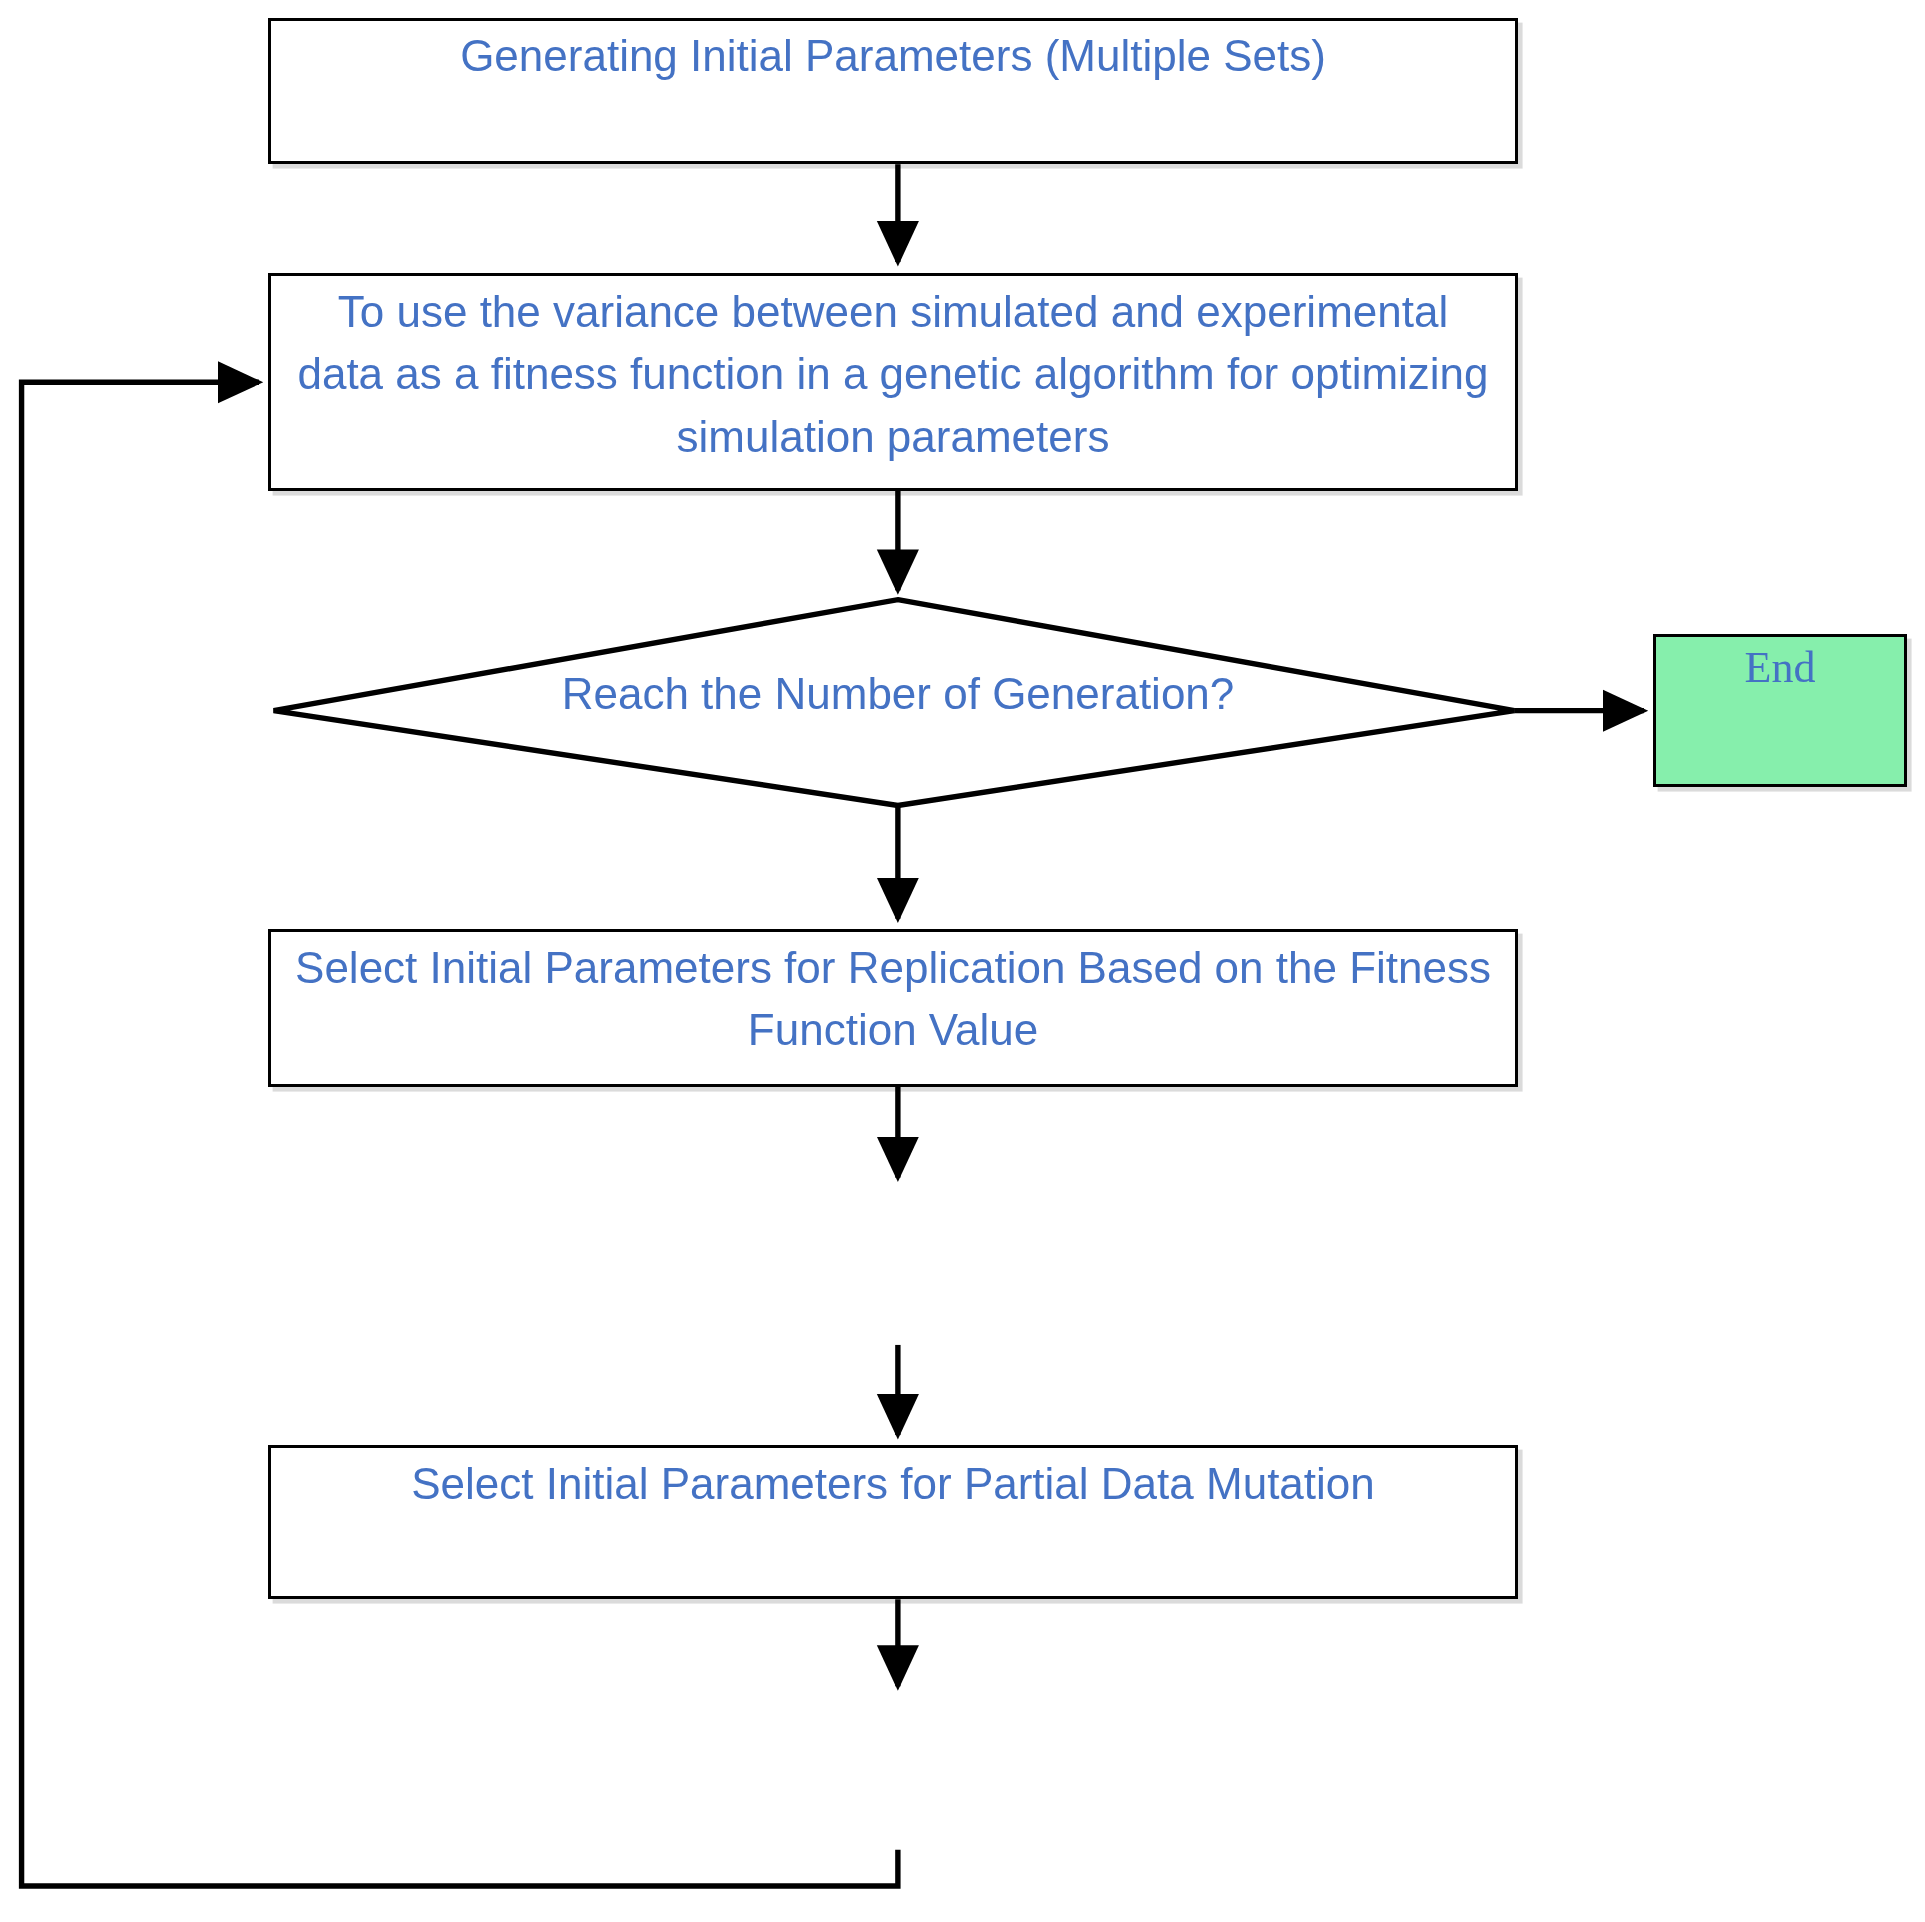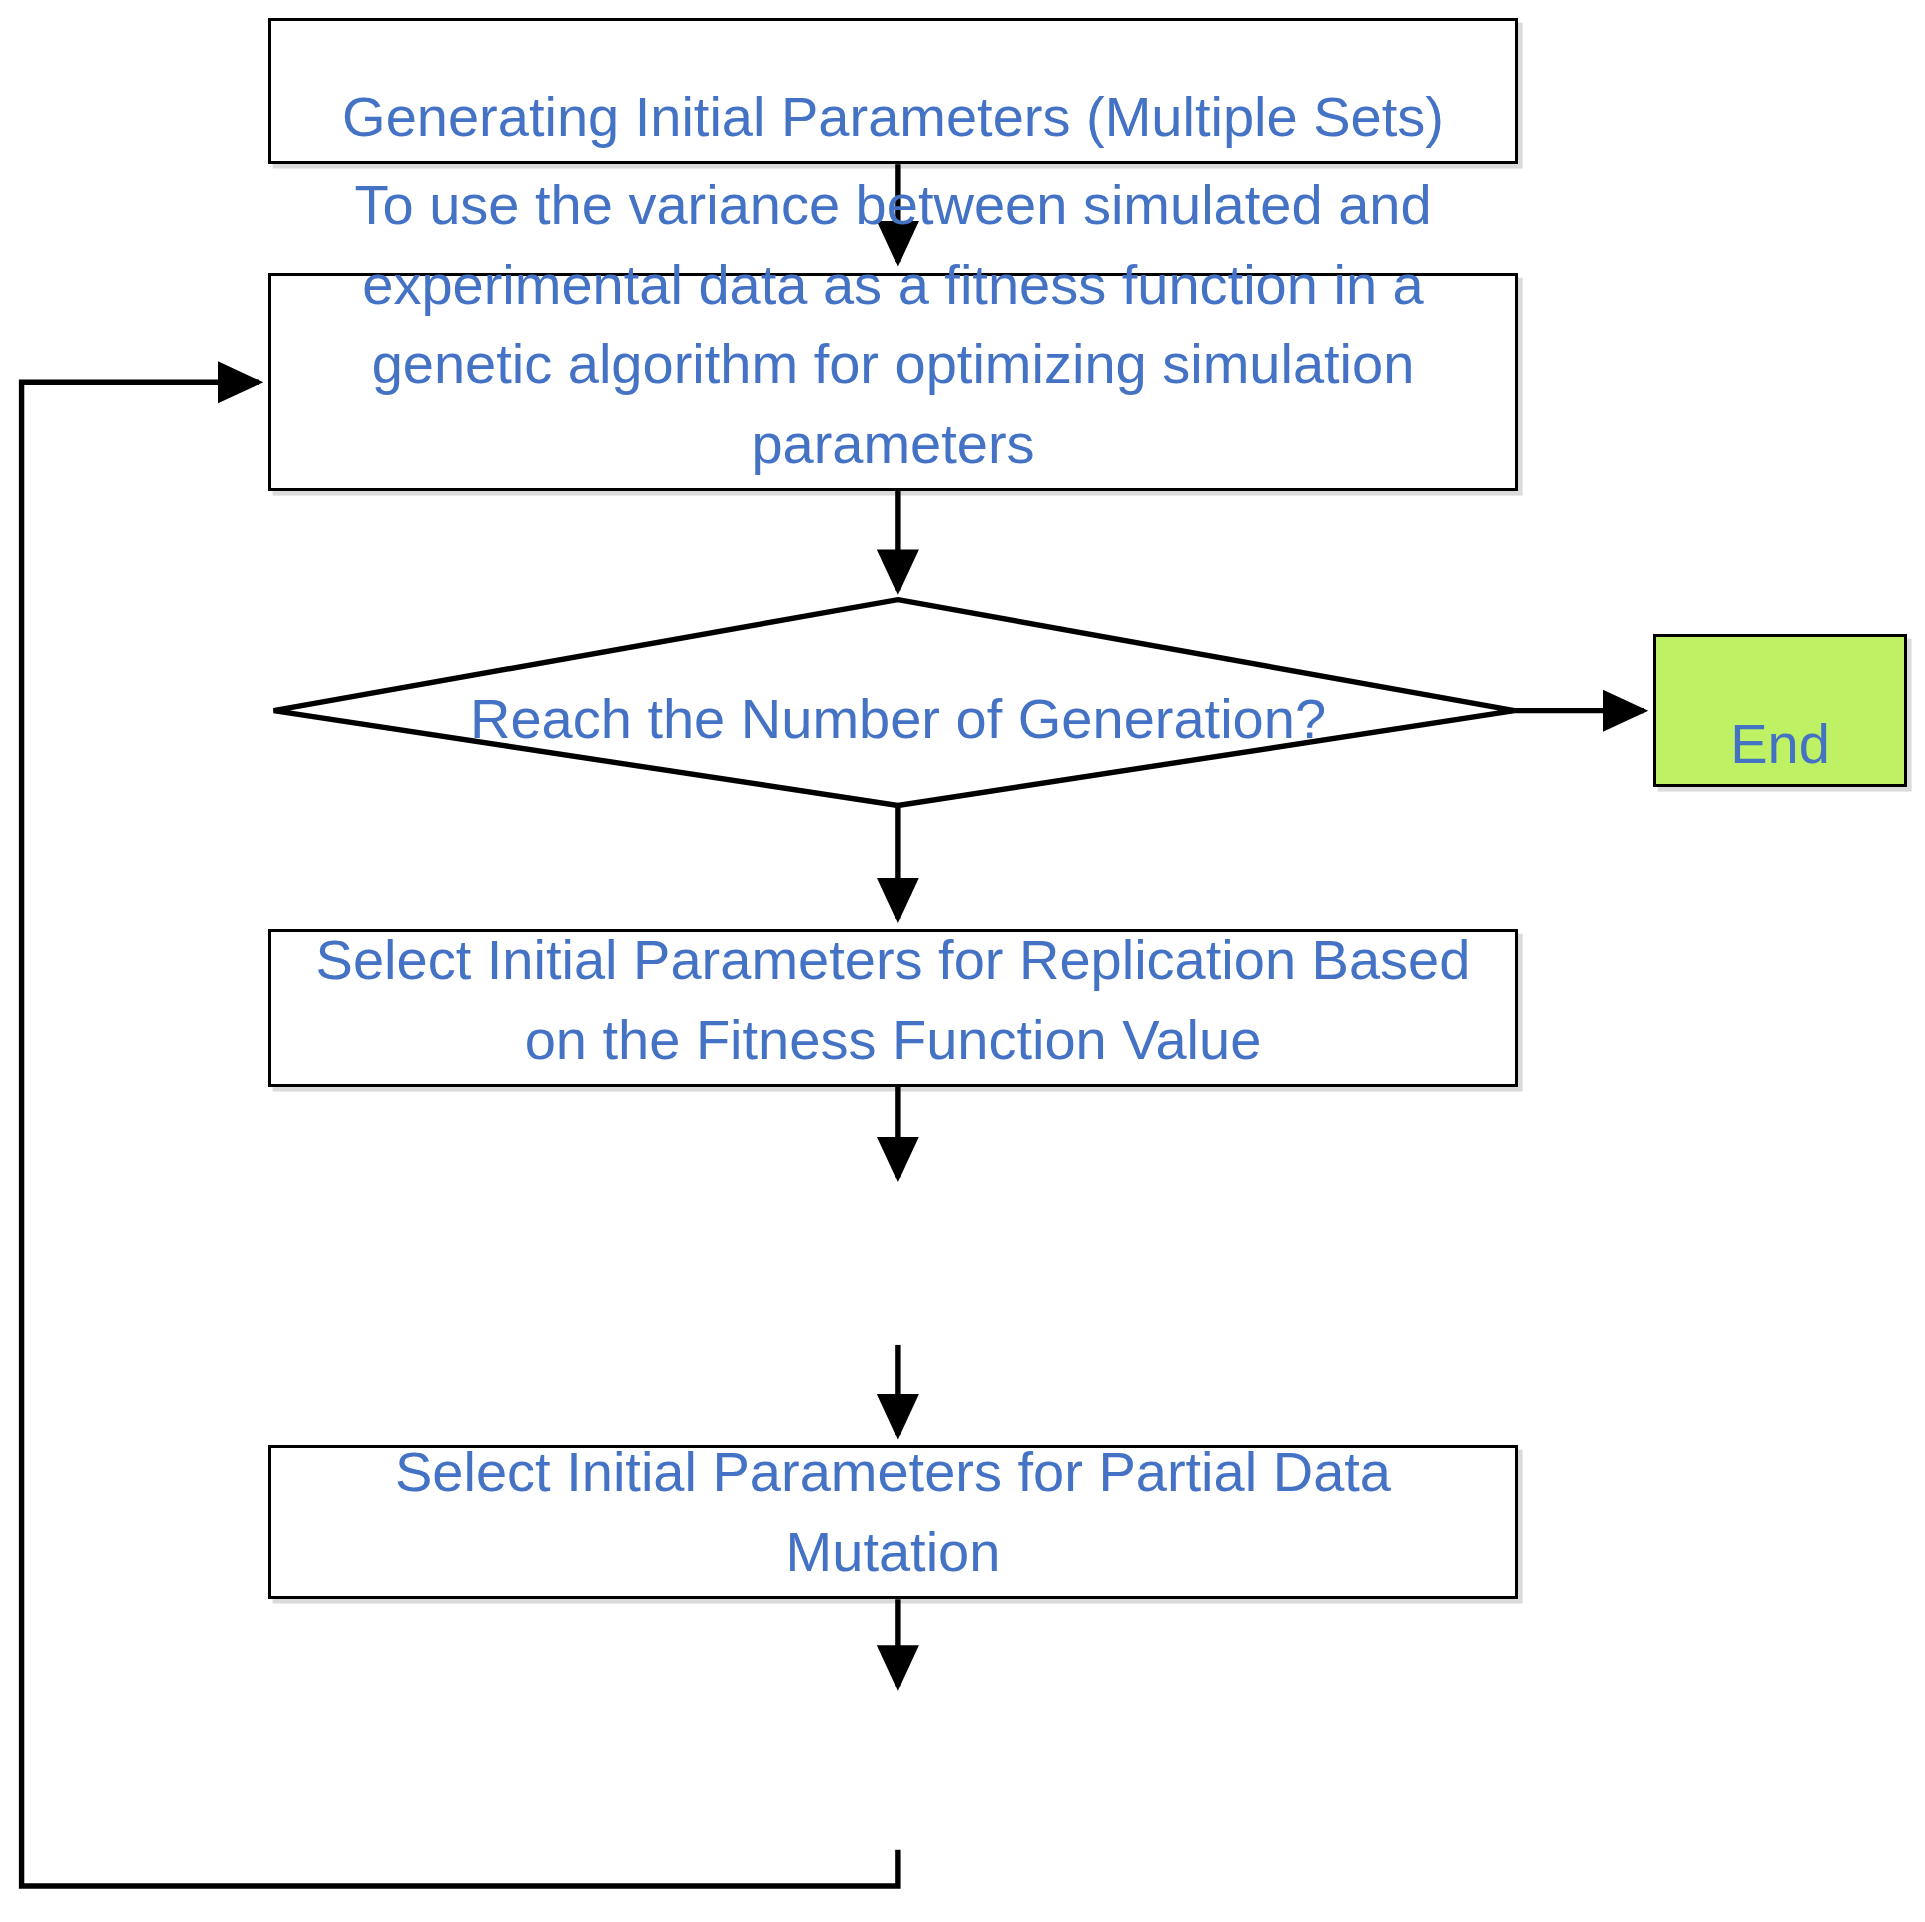--- a/index.html
+++ b/index.html
@@ -22,40 +22,41 @@
     position: absolute;
     left: 0;
     top: 0;
     width: 1926px;
     height: 1923px;
   }
   .node {
     position: absolute;
     box-sizing: border-box;
     display: flex;
-    align-items: flex-end;
+    align-items: flex-start;
     justify-content: center;
     text-align: center;
     color: #4472C4;
     font-family: "Liberation Sans", sans-serif;
-    font-size: 56px;
+    font-size: 44px;
     line-height: 1.42;
     font-weight: 400;
     z-index: 3;
   }
   .process-node {
     background: #ffffff;
     border: 3.9px solid #000000;
     box-shadow: 4.6px 4.6px 0 0 rgba(0,0,0,0.14);
     padding: 4.6px 23px;
   }
   .terminal-node {
-    background: #bef264;
+    background: #86efac;
     border: 3.9px solid #000000;
     box-shadow: 4.6px 4.6px 0 0 rgba(0,0,0,0.14);
+    font-family: Liberation Serif, serif;
   }
   .decision-node {
     background: transparent;
     border: none;
     box-shadow: none;
   }
   .node-label {
     display: block;
     width: 100%;
   }

